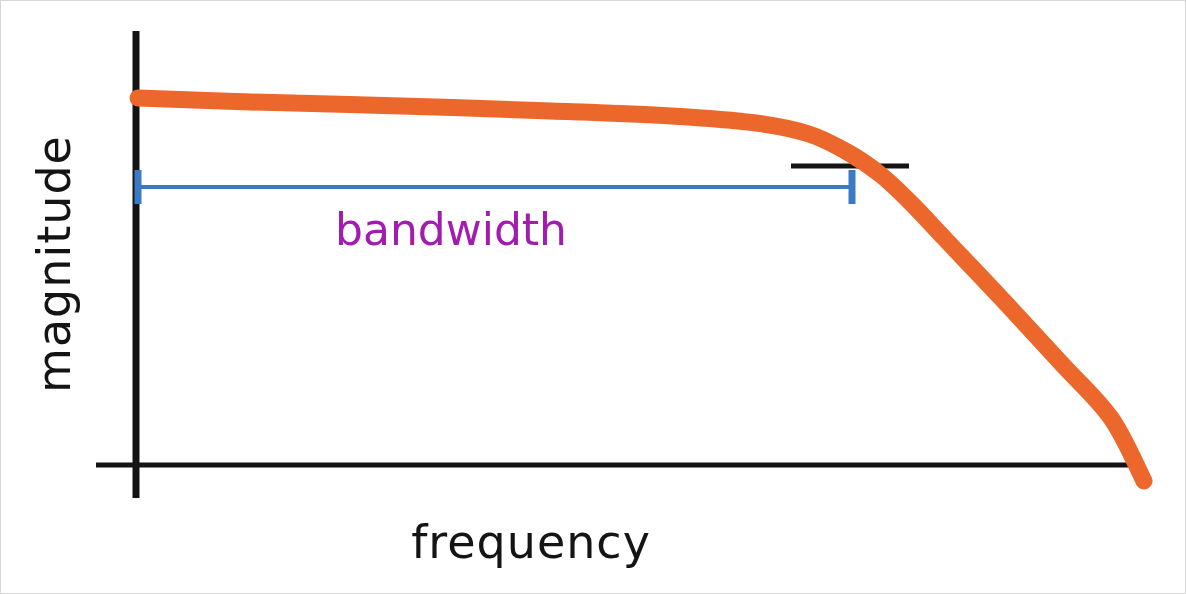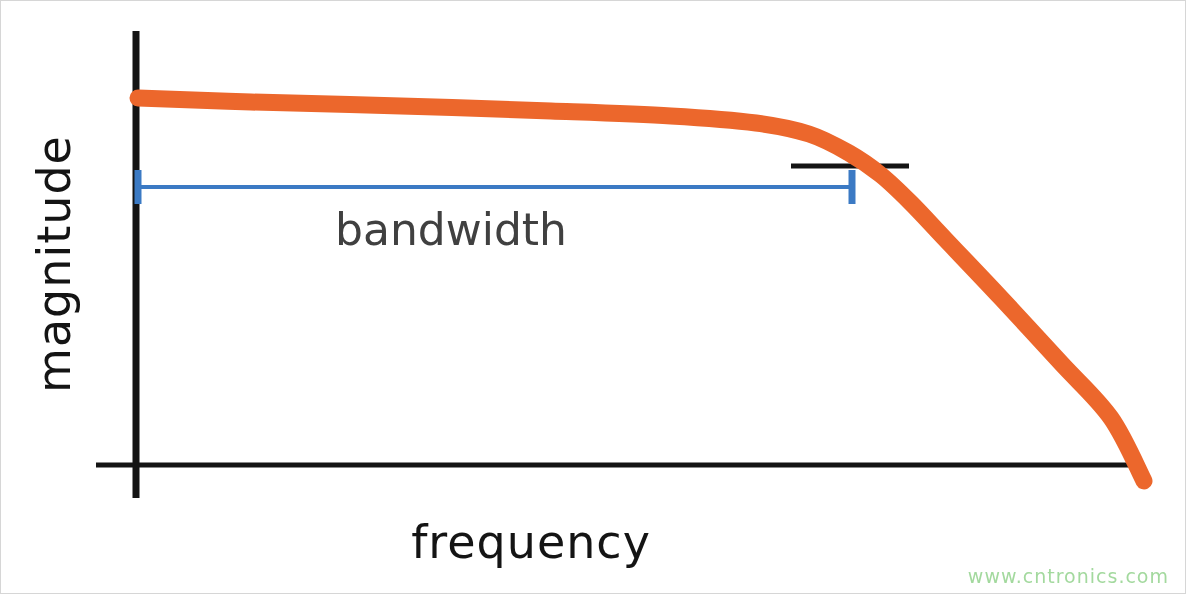--- a/index.html
+++ b/index.html
@@ -69,15 +69,14 @@
       <line x1="135" y1="30" x2="135" y2="497" stroke="#141414" stroke-width="7"></line>
       <line x1="790" y1="165" x2="908" y2="165" stroke="#141414" stroke-width="5"></line>
       <path d="M137 97 C155.83333333333334 97.66666666666667,206.16666666666666 99.66666666666667,250 101 C293.8333333333333 102.33333333333333,350 103.5,400 105 C450 106.5,505 108.33333333333333,550 110 C595 111.66666666666667,635.8333333333334 113,670 115 C704.1666666666666 117,732 119,755 122 C778 125,792.5 128,808 133 C823.5 138,836 145.16666666666666,848 152 C860 158.83333333333334,869.6666666666666 165.66666666666666,880 174 C890.3333333333334 182.33333333333334,899.1666666666666 191.16666666666666,910 202 C920.8333333333334 212.83333333333334,930 223.16666666666666,945 239 C960 254.83333333333334,980.8333333333334 276.5,1000 297 C1019.1666666666666 317.5,1041.6666666666667 342,1060 362 C1078.3333333333333 382,1096.1666666666667 397.3333333333333,1110 417 C1123.8333333333333 436.6666666666667,1137.5 469.5,1143 480" fill="none" stroke="#EC672C" stroke-width="17" stroke-linecap="round" stroke-linejoin="round"></path>
       <line x1="137" y1="186" x2="851" y2="186" stroke="#3B7AC4" stroke-width="4"></line>
       <line x1="137" y1="169" x2="137" y2="203" stroke="#3B7AC4" stroke-width="7"></line>
       <line x1="851" y1="169" x2="851" y2="203" stroke="#3B7AC4" stroke-width="7"></line>
     </svg>
 
   <div class="label ylabel">magnitude</div>
   <div class="label xlabel">frequency</div>
-  <div class="label bw-label" style="color: #404040;">bandwidth</div>
-  <div class="watermark" style="color: rgb(163, 217, 158);">www.cntronics.com</div>
+  <div class="label bw-label" style="color: #a21caf;">bandwidth</div>
 </div>
 
 </body></html>

